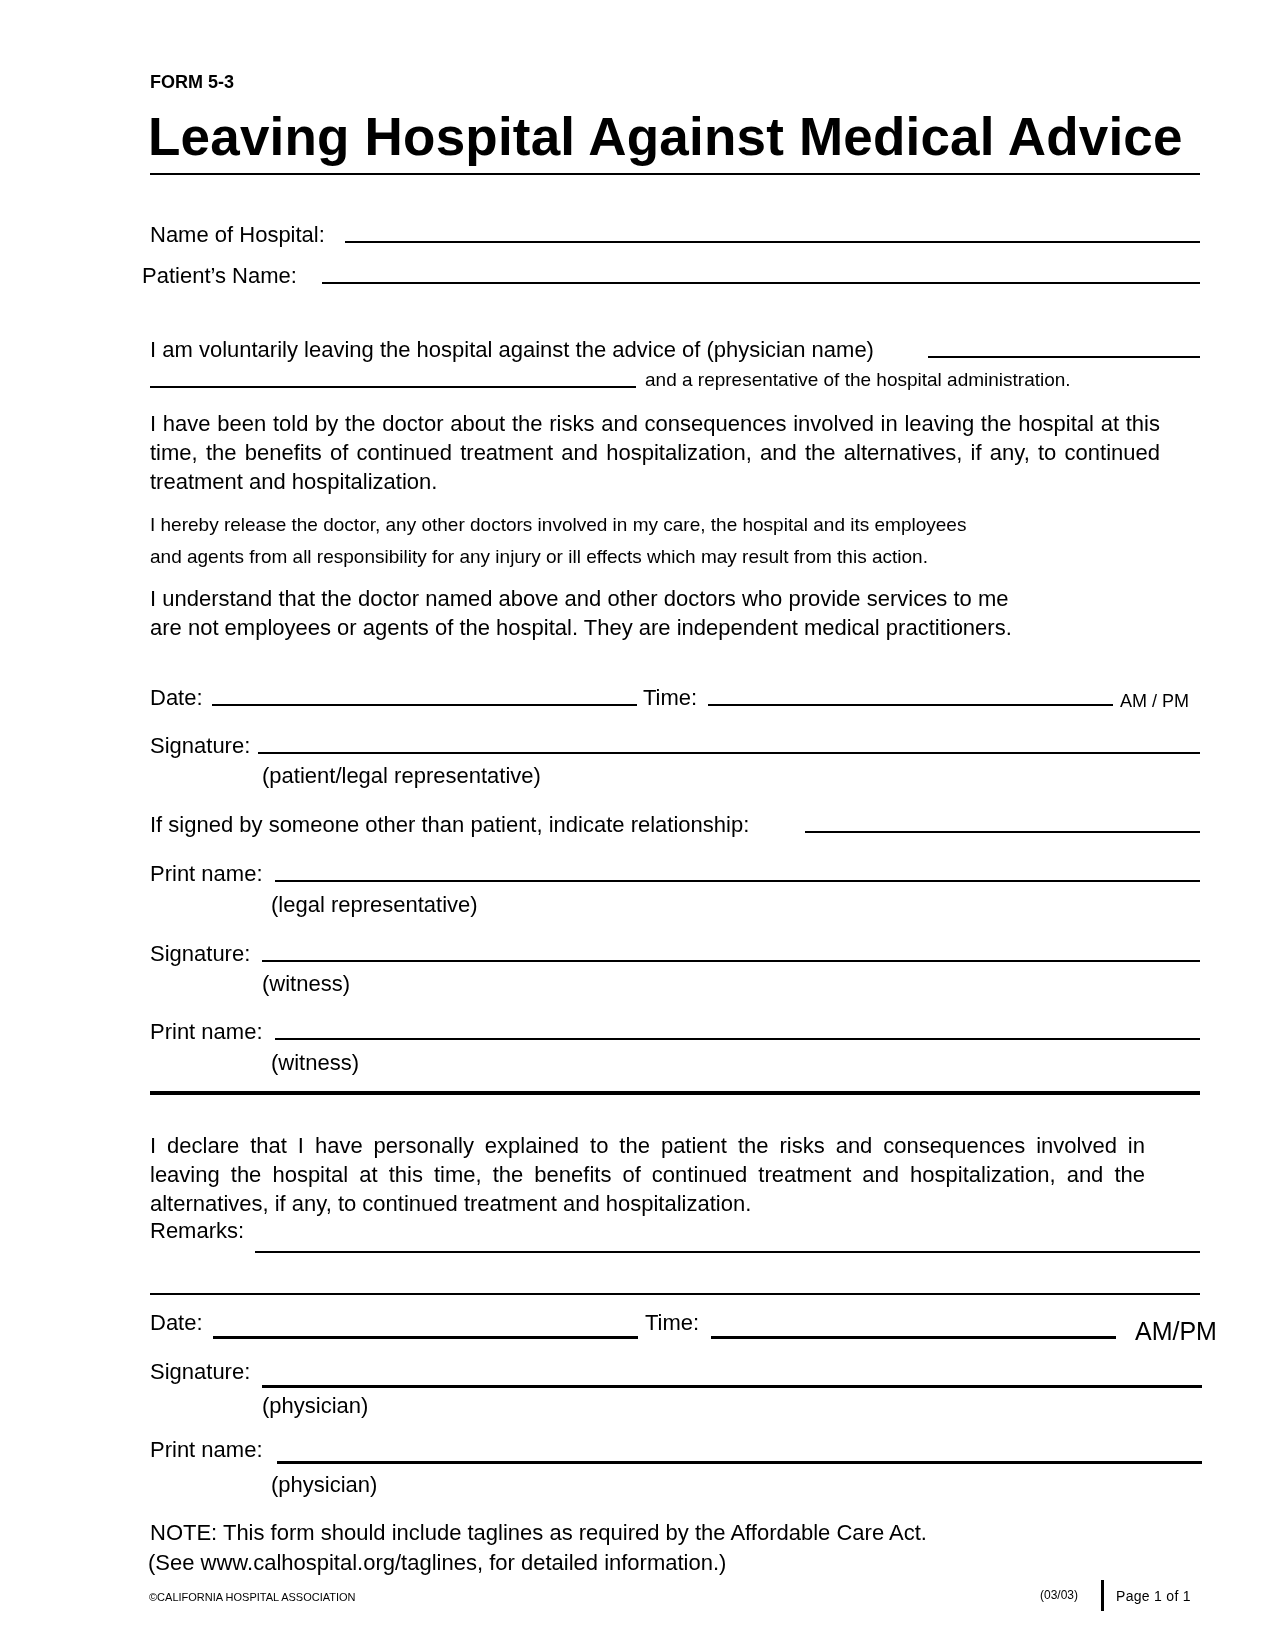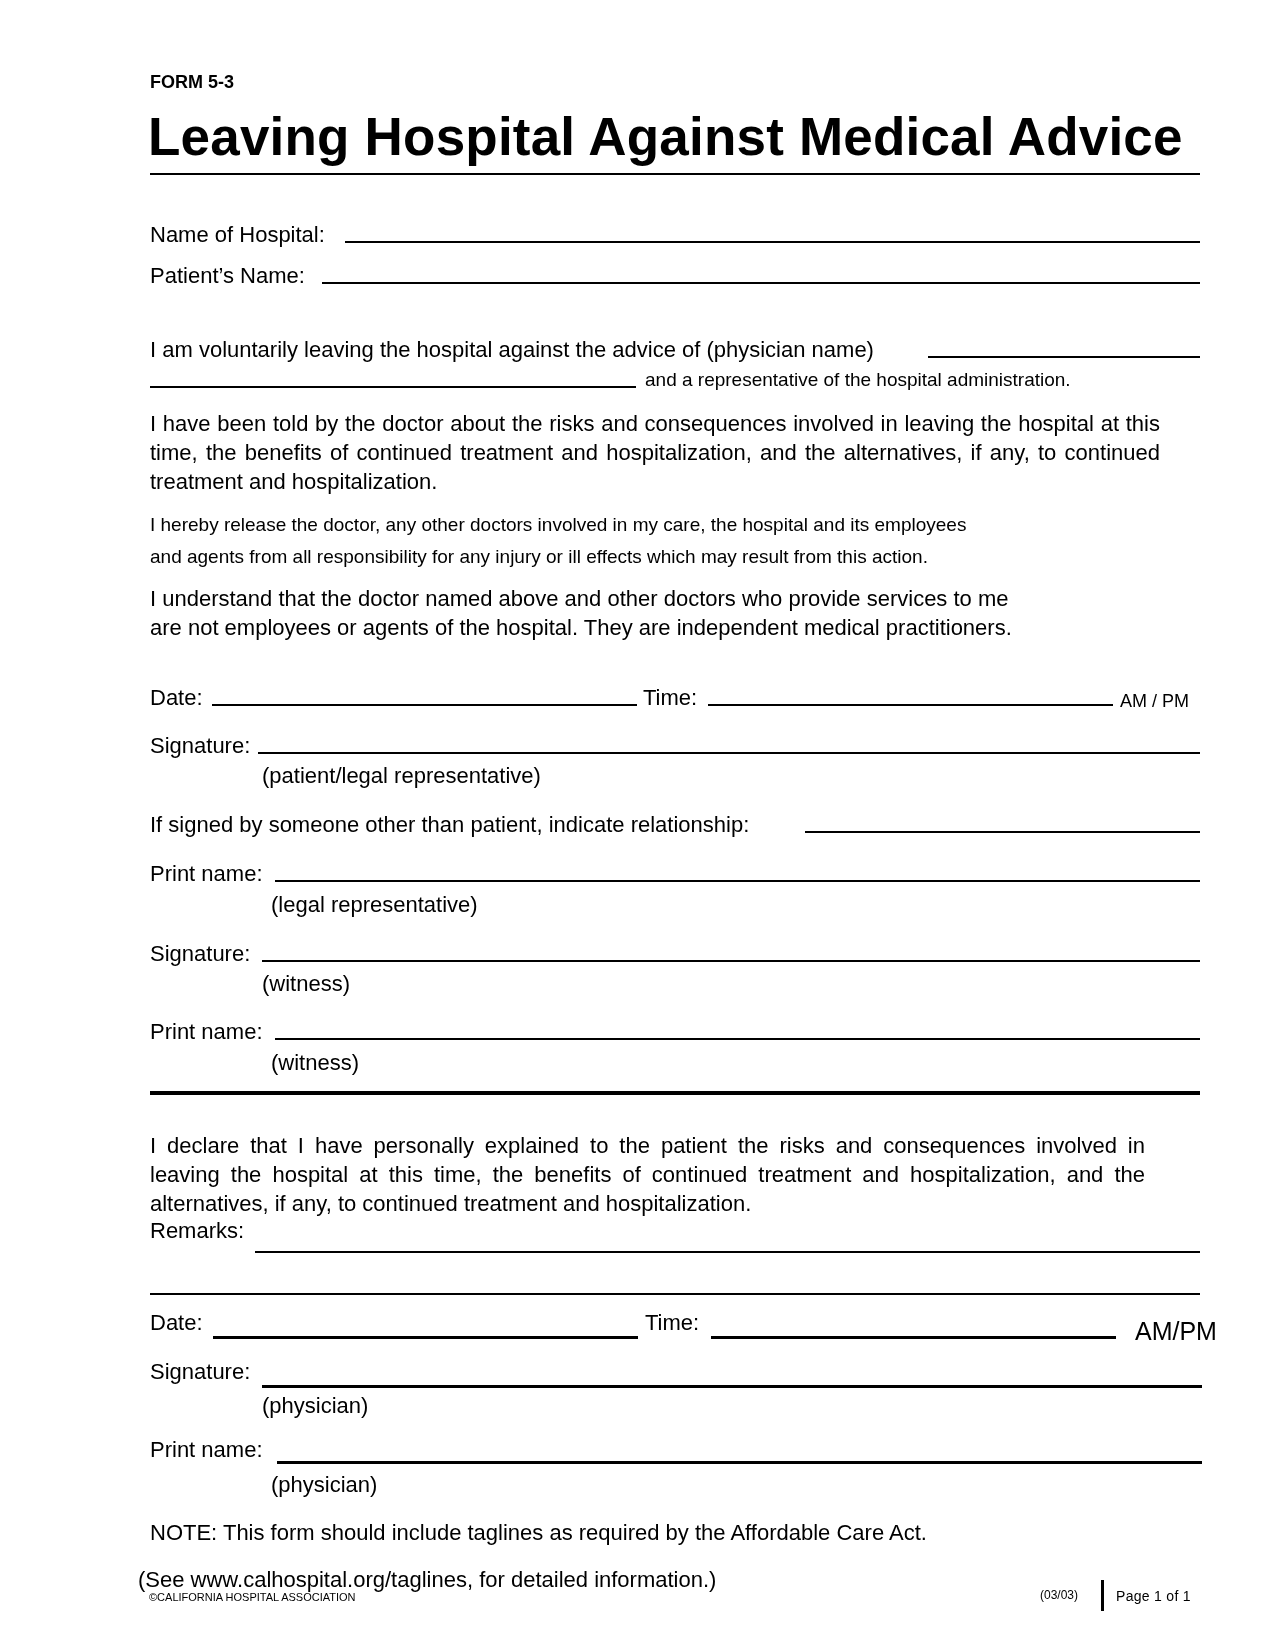--- a/index.html
+++ b/index.html
@@ -17,21 +17,21 @@
 <body>
 
 <div class="abs" style="left:150px; top:72px; font-size:18px; font-weight:bold;">FORM 5-3</div>
 <div class="abs" style="left:148px; top:106px; font-size:53px; font-weight:bold; letter-spacing:0.2px;">Leaving Hospital Against Medical Advice</div>
 <div class="line" style="left:150px; width:1050px; top:173px;"></div>
 
 <div class="abs t22" style="left:150px; top:224px;">Name of Hospital:</div>
 <div class="line" style="left:345px; width:855px; top:241px;"></div>
 <div class="field" style="left:345px; width:855px; top:218px;"></div>
 
-<div class="abs t22" style="left:150px; top:265px;">Patient’s Name:</div>
+<div class="abs t22" style="left:142px; top:265px;">Patient’s Name:</div>
 <div class="line" style="left:322px; width:878px; top:282px;"></div>
 <div class="field" style="left:322px; width:878px; top:259px;"></div>
 
 <div class="abs t22" style="left:150px; top:339px;">I am voluntarily leaving the hospital against the advice of (physician name)</div>
 <div class="line" style="left:928px; width:272px; top:356px;"></div>
 <div class="line" style="left:150px; width:486px; top:386px;"></div>
 <div class="field" style="left:150px; width:486px; top:363px;"></div>
 <div class="abs t19" style="left:645px; top:370px;">and a representative of the hospital administration.</div>
 
 <div class="para just" style="top:409px; width:1010px; line-height:29px;">I have been told by the doctor about the risks and consequences involved in leaving the hospital at this time, the benefits of continued treatment and hospitalization, and the alternatives, if any, to continued treatment and hospitalization.</div>
@@ -95,18 +95,18 @@
 <div class="line" style="left:262px; width:940px; top:1385px; border-top-width:3px;"></div>
 <div class="field" style="left:262px; width:940px; top:1361px;"></div>
 <div class="abs t22" style="left:262px; top:1395px;">(physician)</div>
 
 <div class="abs t22" style="left:150px; top:1439px;">Print name:</div>
 <div class="line" style="left:277px; width:925px; top:1461px; border-top-width:3px;"></div>
 <div class="field" style="left:277px; width:925px; top:1438px;"></div>
 <div class="abs t22" style="left:271px; top:1474px;">(physician)</div>
 
 <div class="abs t22" style="left:150px; top:1522px;">NOTE: This form should include taglines as required by the Affordable Care Act.</div>
-<div class="abs t22" style="left:138px; top:1552px;margin-top:17px;">(See www.calhospital.org/taglines, for detailed information.)</div>
+<div class="abs t22" style="left:148px; top:1552px;">(See www.calhospital.org/taglines, for detailed information.)</div>
 
 <div class="abs" style="left:149px; top:1591px; font-size:11px;">©CALIFORNIA HOSPITAL ASSOCIATION</div>
 <div class="abs" style="left:1040px; top:1588px; font-size:12px;">(03/03)</div>
 <div style="position:absolute; left:1101px; top:1580px; width:3px; height:31px; background:#000;"></div>
 <div class="abs" style="left:1116px; top:1588px; font-size:14px; letter-spacing:0.3px;">Page 1 of 1</div>
 
 </body></html>

